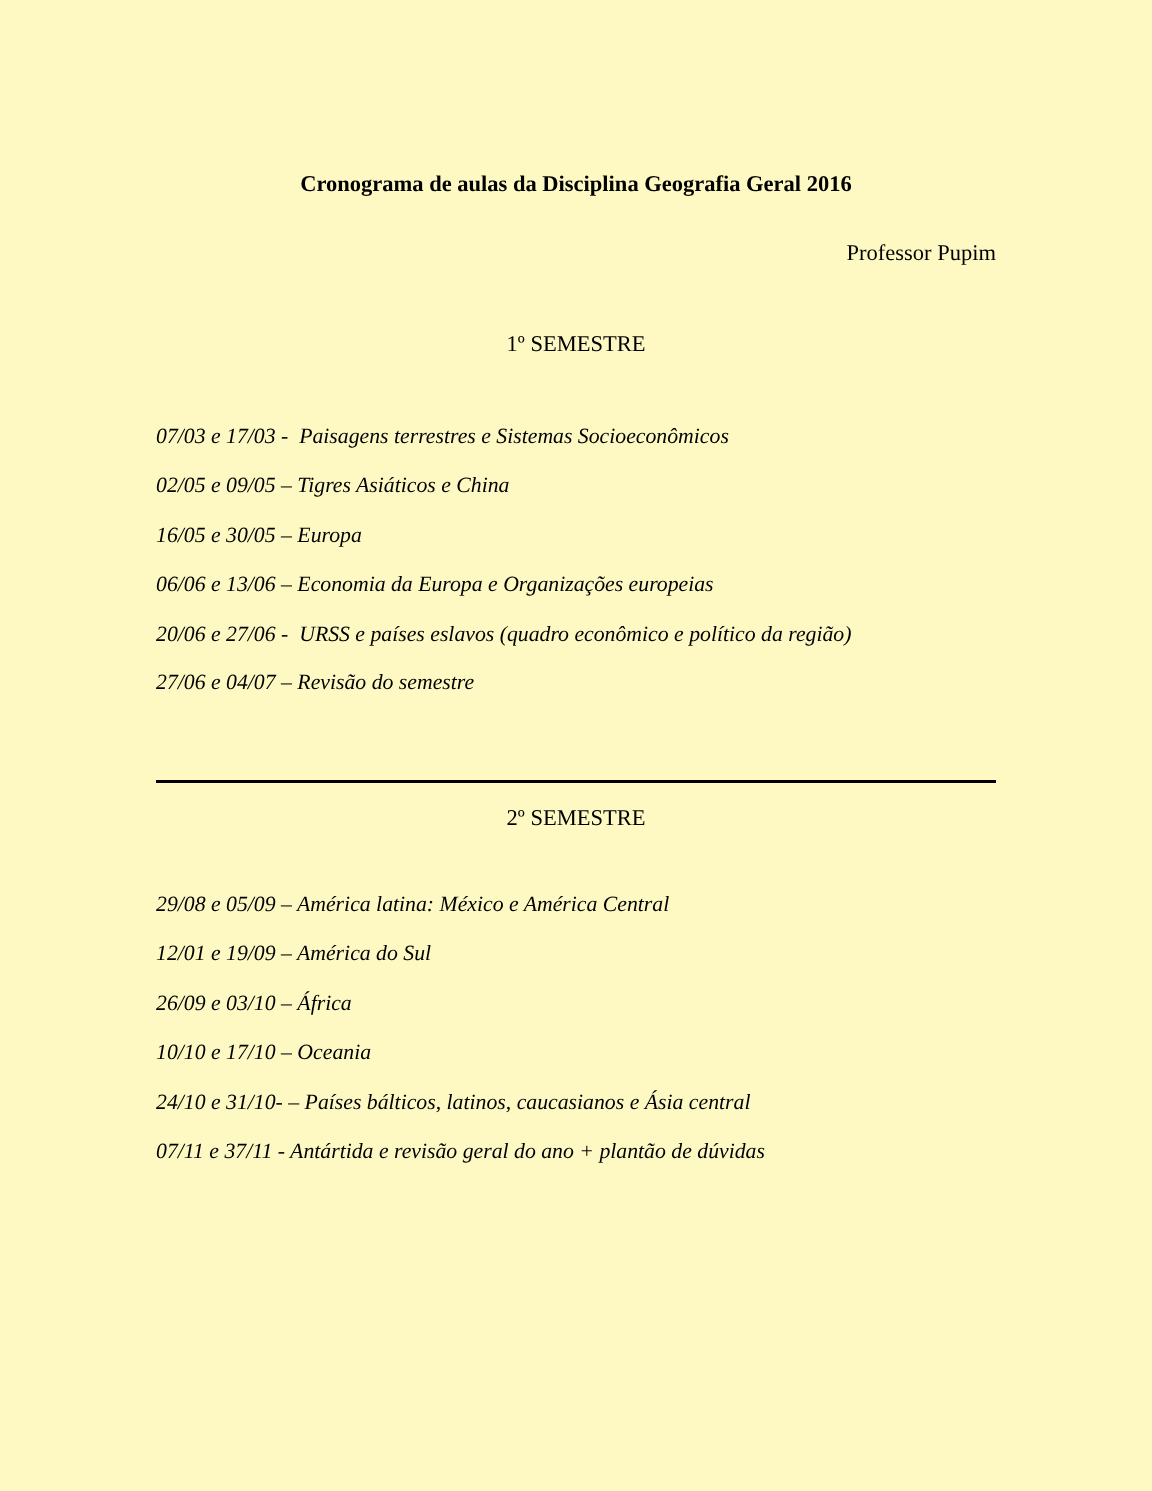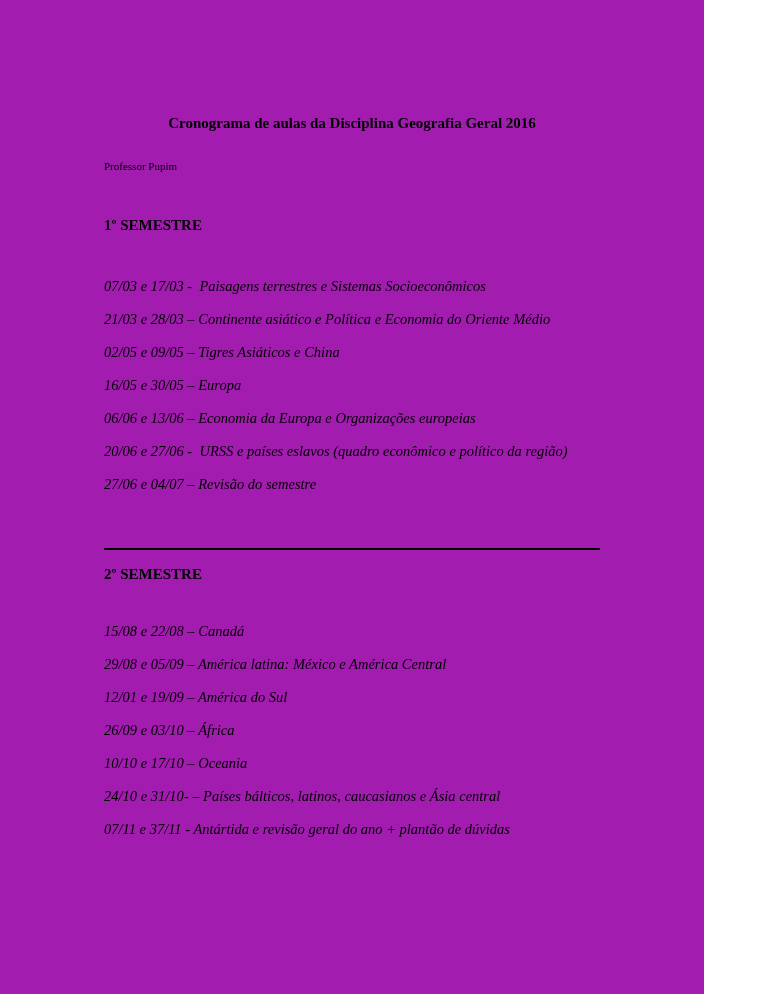--- a/index.html
+++ b/index.html
@@ -9,44 +9,44 @@
   }
   body {
     width: 768px;
     height: 994px;
     font-family: "Liberation Serif", serif;
     color: #000000;
     -webkit-font-smoothing: antialiased;
   }
   .page {
     position: relative;
-    width: 704px;
+    width: 768px;
     height: 994px;
-    background: #a21caf;
+    background: #fef9c3;
     box-sizing: border-box;
     padding: 0 104px;
   }
   .doc-title {
     text-align: center;
     font-size: 15px;
     line-height: 1.2;
     margin: 0;
     padding-top: 114px;
   }
   .doc-subtitle {
-    text-align: left;
-    font-size: 11px;
+    text-align: right;
+    font-size: 15px;
     line-height: 1.2;
     margin: 0;
     padding-top: 28px;
   }
   .semester-heading {
-    text-align: left;
+    text-align: center;
     font-size: 15px;
-    font-weight: bold;
+    font-weight: normal;
     margin: 0;
   }
   .semester-heading.first {
     padding-top: 44px;
   }
   .schedule-list {
     margin: 0;
     padding: 0;
     list-style: none;
   }
@@ -82,37 +82,35 @@
 <div class="page">
 
   <h1 class="doc-title">Cronograma de aulas da Disciplina Geografia Geral 2016</h1>
 
   <p class="doc-subtitle">Professor Pupim</p>
 
   <h2 class="semester-heading first">1º SEMESTRE</h2>
 
   <ul class="schedule-list first">
     <li class="schedule-item">07/03 e 17/03 -  Paisagens terrestres e Sistemas Socioeconômicos</li>
-    <li class="schedule-item">21/03 e 28/03 – Continente asiático e Política e Economia do Oriente Médio</li>
     <li class="schedule-item">02/05 e 09/05 – Tigres Asiáticos e China</li>
     <li class="schedule-item">16/05 e 30/05 – Europa</li>
     <li class="schedule-item">06/06 e 13/06 – Economia da Europa e Organizações europeias</li>
     <li class="schedule-item">20/06 e 27/06 -  URSS e países eslavos (quadro econômico e político da região)</li>
     <li class="schedule-item">27/06 e 04/07 – Revisão do semestre</li>
   </ul>
 
   <div class="sem2-block">
     <hr class="divider">
 
     <div class="sem2-heading-wrap">
       <h2 class="semester-heading">2º SEMESTRE</h2>
     </div>
 
     <ul class="schedule-list second">
-      <li class="schedule-item">15/08 e 22/08 – Canadá</li>
       <li class="schedule-item">29/08 e 05/09 – América latina: México e América Central</li>
       <li class="schedule-item">12/01 e 19/09 – América do Sul</li>
       <li class="schedule-item">26/09 e 03/10 – África</li>
       <li class="schedule-item">10/10 e 17/10 – Oceania</li>
       <li class="schedule-item">24/10 e 31/10- – Países bálticos, latinos, caucasianos e Ásia central</li>
       <li class="schedule-item">07/11 e 37/11 - Antártida e revisão geral do ano + plantão de dúvidas</li>
     </ul>
   </div>
 
 </div>

